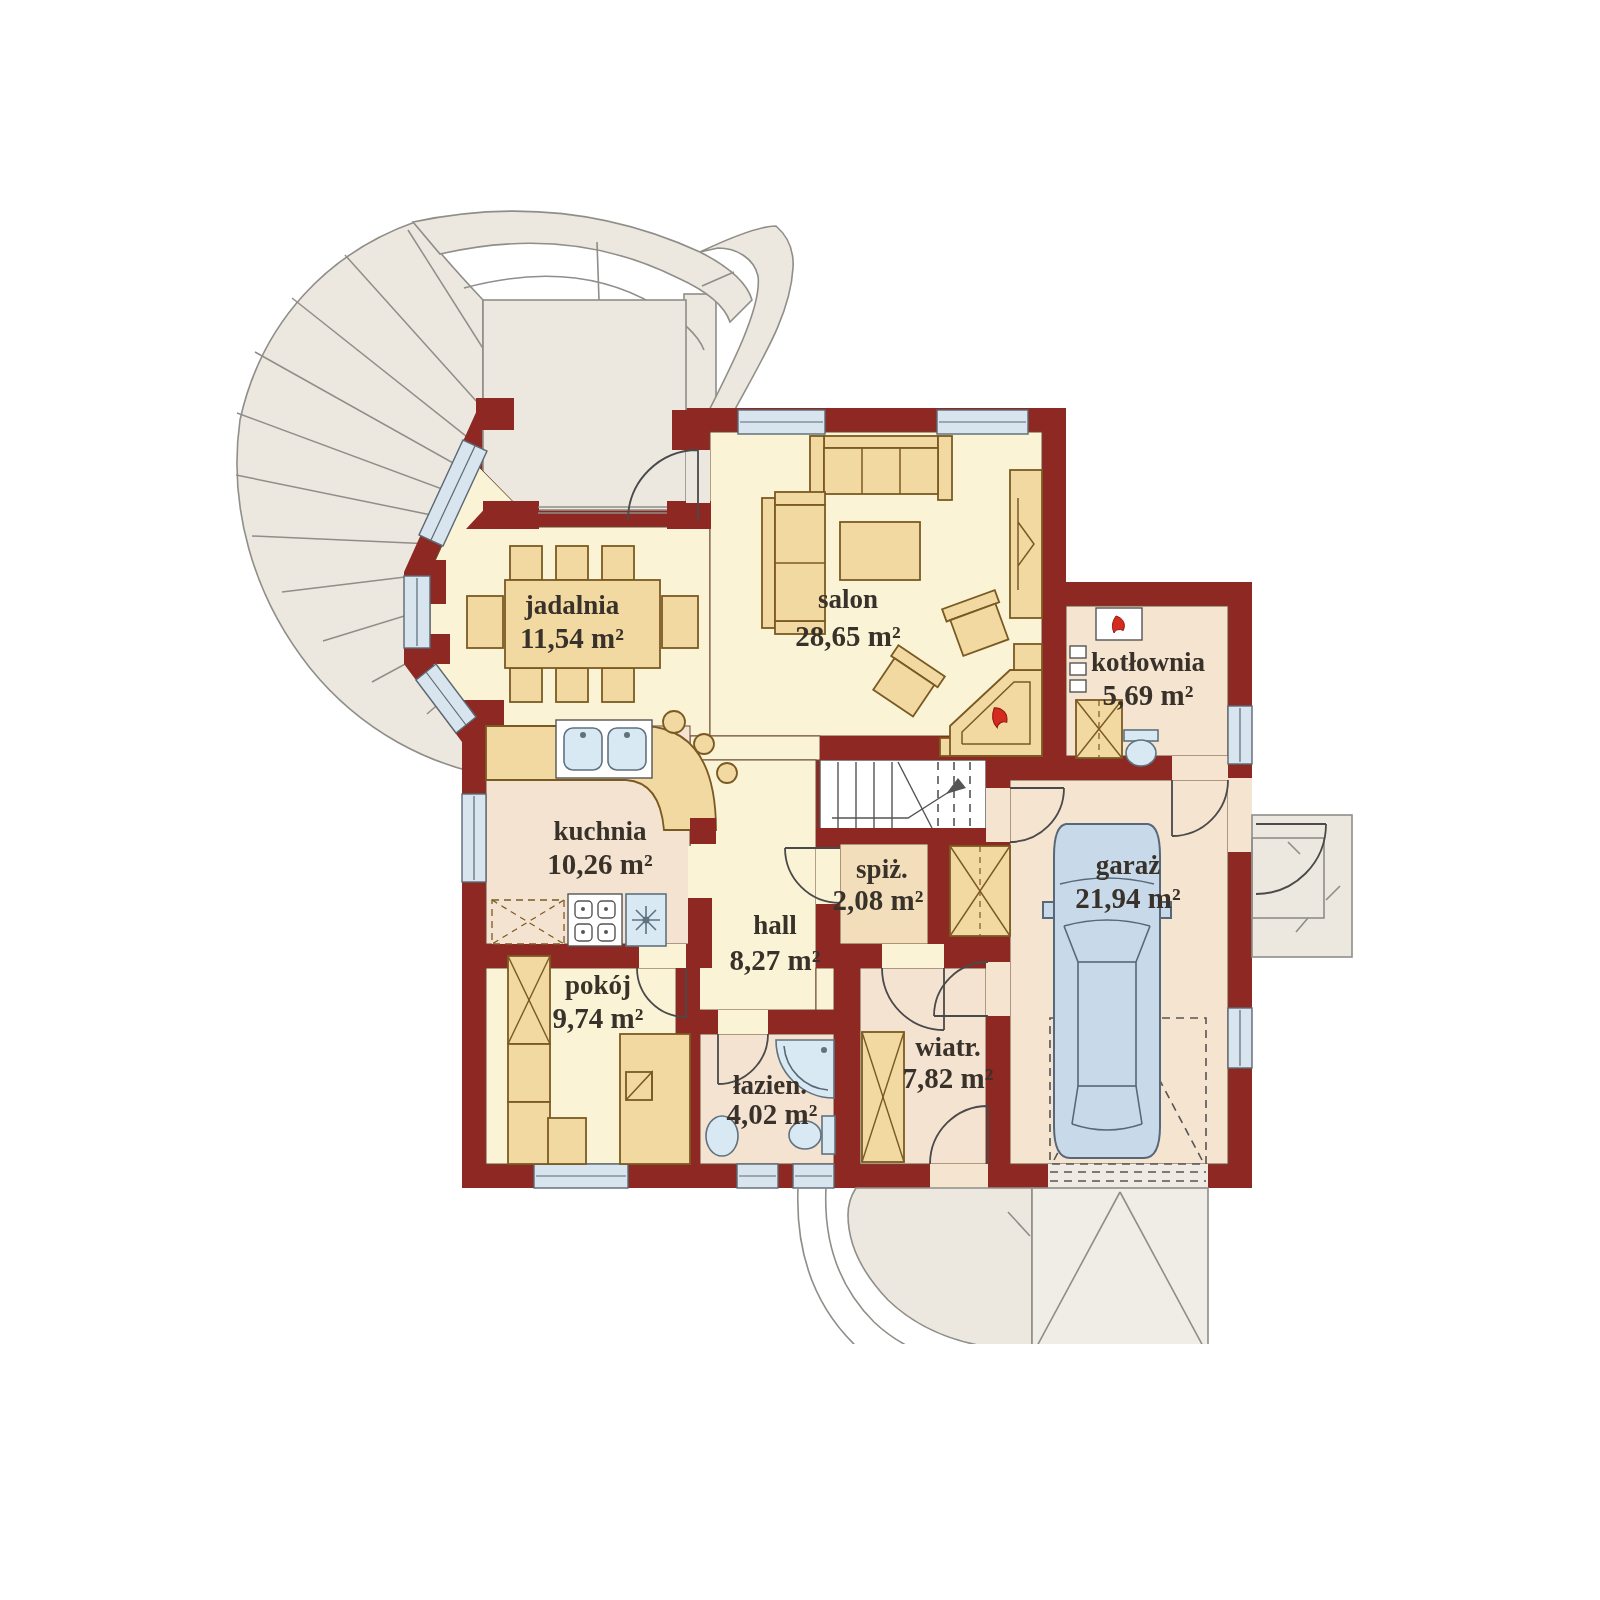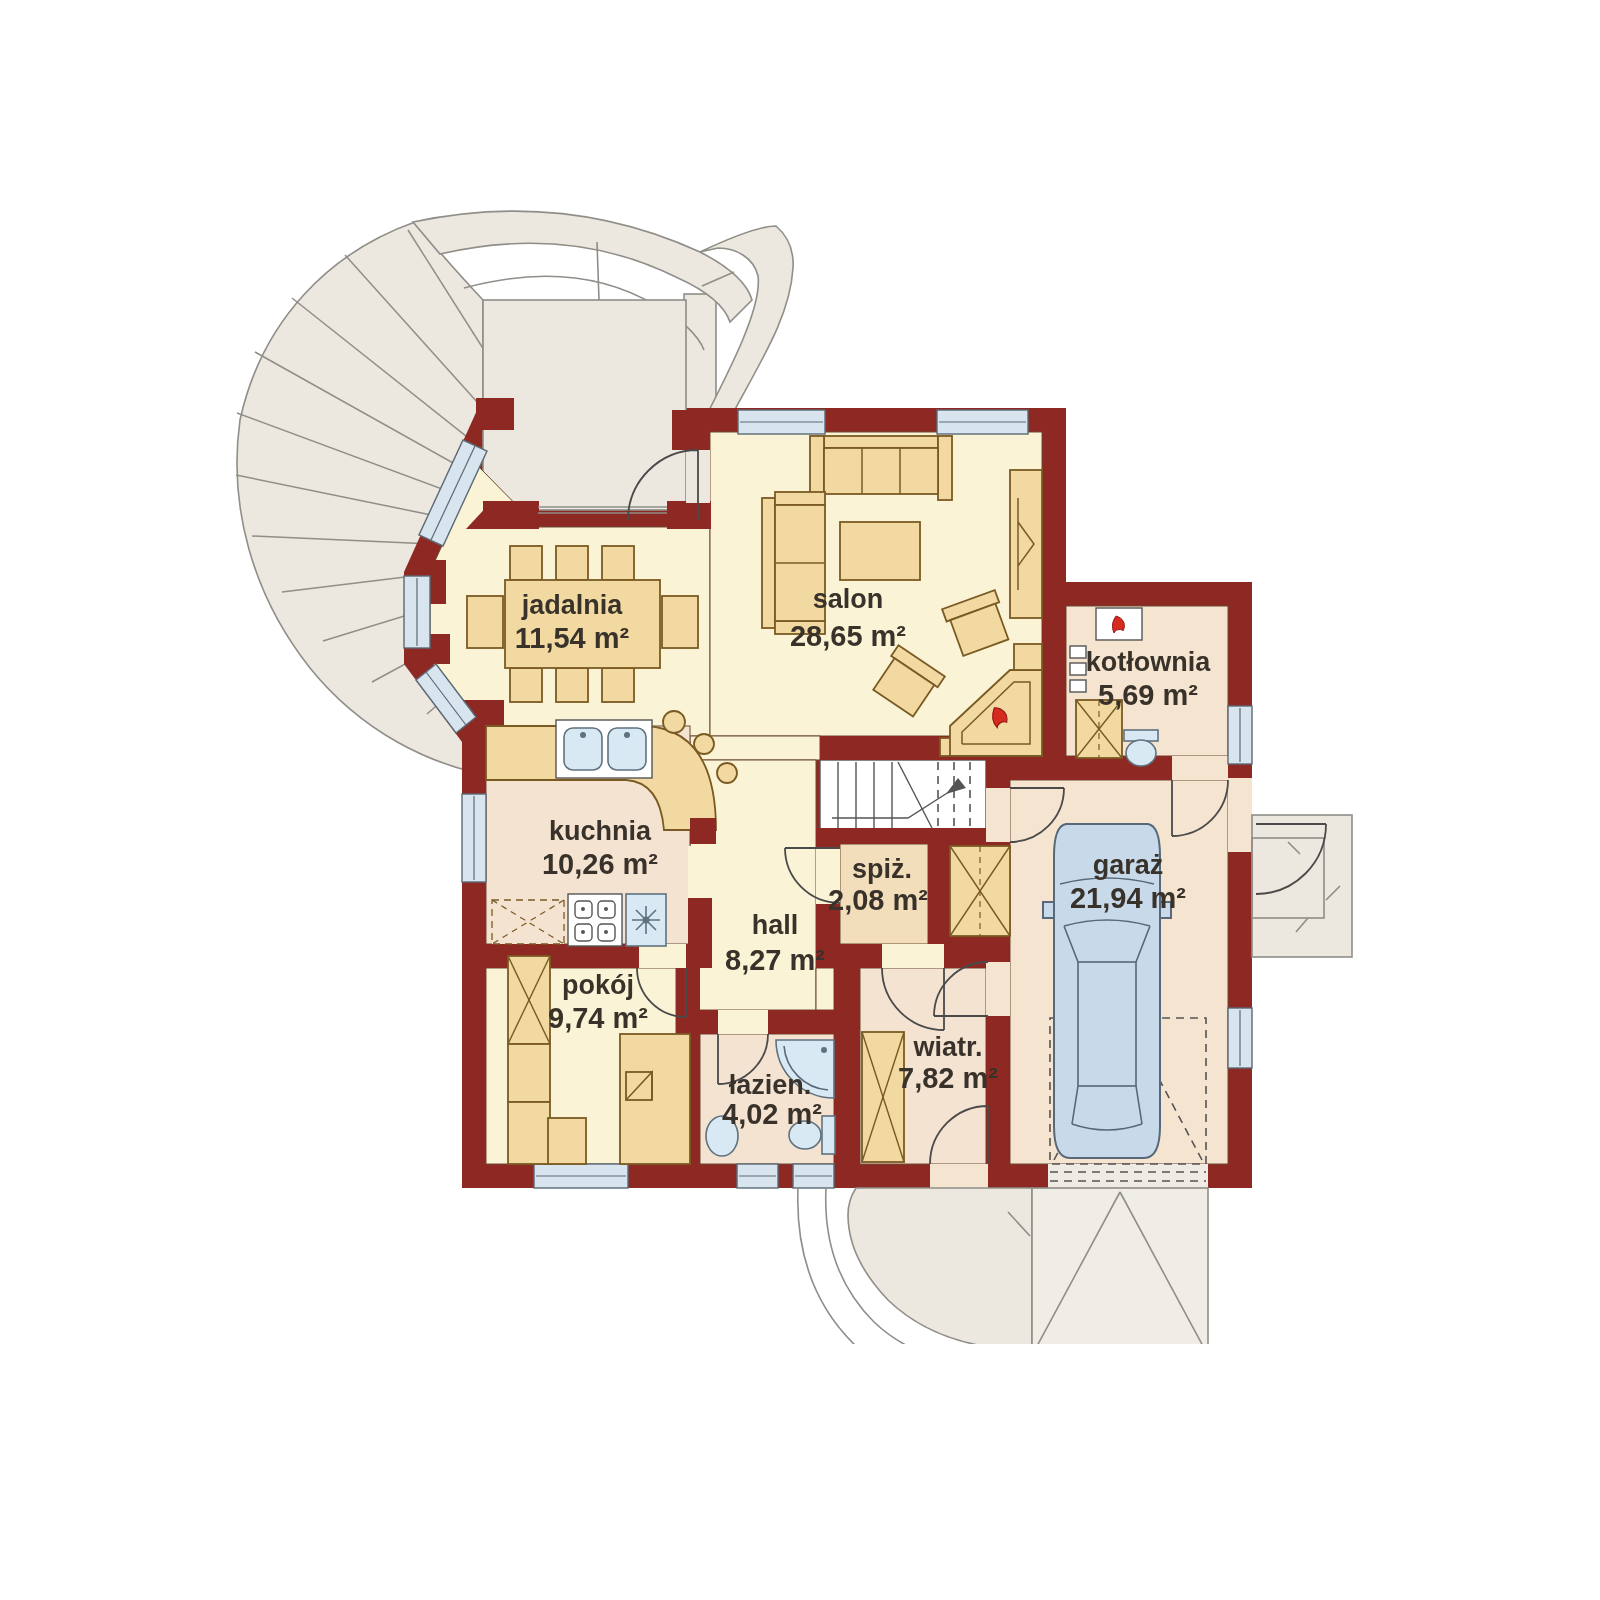--- a/index.html
+++ b/index.html
@@ -1,16 +1,16 @@
 <!DOCTYPE html>
 <html><head>
 <meta charset="utf-8">
 <style>
   html,body{margin:0;padding:0;background:#ffffff;}
-  .stage{width:1600px;height:1344px;position:relative;background:#ffffff;font-family:Liberation Sans, sans-serif;}
+  .stage{width:1600px;height:1344px;position:relative;background:#ffffff;font-family:Liberation Serif, serif;}
   svg{display:block;}
   .wallfill{fill:#8e2823;}
   .floor-cream{fill:#faf3d5;stroke:#6b4a35;stroke-width:1;}
   .floor-pink{fill:#f5e3d2;stroke:#6b4a35;stroke-width:1;}
   .floor-peach{fill:#f5e4d0;stroke:#6b4a35;stroke-width:1;}
   .floor-tan{fill:#f3debb;stroke:#6b4a35;stroke-width:1;}
   .terr{fill:#ece7df;stroke:#8f8e88;stroke-width:1.6;}
   .terrline{stroke:#8f8e88;stroke-width:1.6;fill:none;}
   .furn{fill:#f2d9a1;stroke:#7a5a23;stroke-width:1.8;}
   .furnline{stroke:#7a5a23;stroke-width:1.5;fill:none;}

